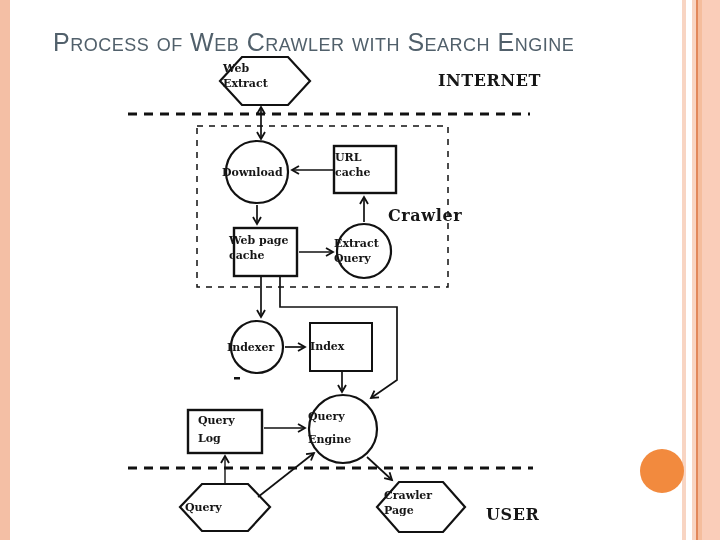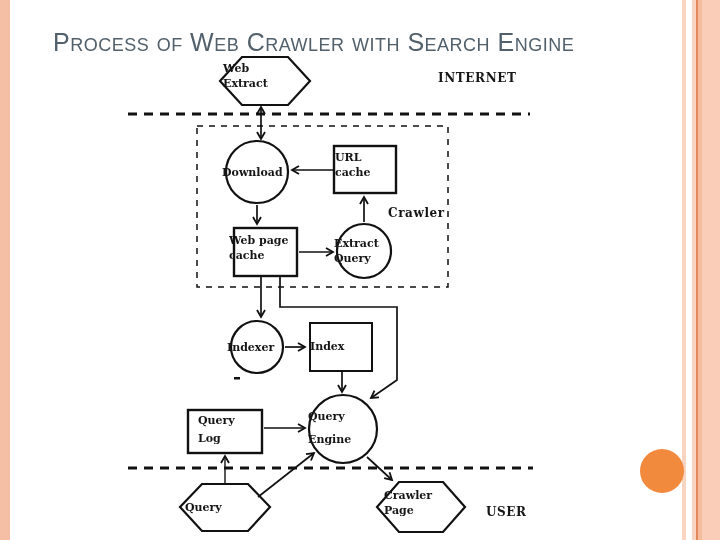--- a/index.html
+++ b/index.html
@@ -24,21 +24,21 @@
     color:#51606B; white-space:nowrap;
   }
   
   .diagram { position:absolute; left:0; top:0; width:720px; height:540px; }
   .diagram svg { position:absolute; left:0; top:0; }
   .lbl {
     position:absolute; font-family:"DejaVu Serif", serif; font-weight:bold;
     font-size:11px; line-height:1.35; color:#161616; text-align:left;
     white-space:nowrap;
   }
-  .zone { font-size:12px; letter-spacing:0.6px; text-align:left; }
+  .zone { font-size:16px; letter-spacing:0.6px; text-align:left; }
   .lh-log    { line-height:1.6;  text-align:left; }
   .lh-engine { line-height:2.05; }
   .lh-res    { line-height:1.4; }
   
   .accent-dot {
     position:absolute; left:640px; top:449px; width:44px; height:44px;
     border-radius:50%; background:#F28A3E;
   }
 </style>
 </head>

